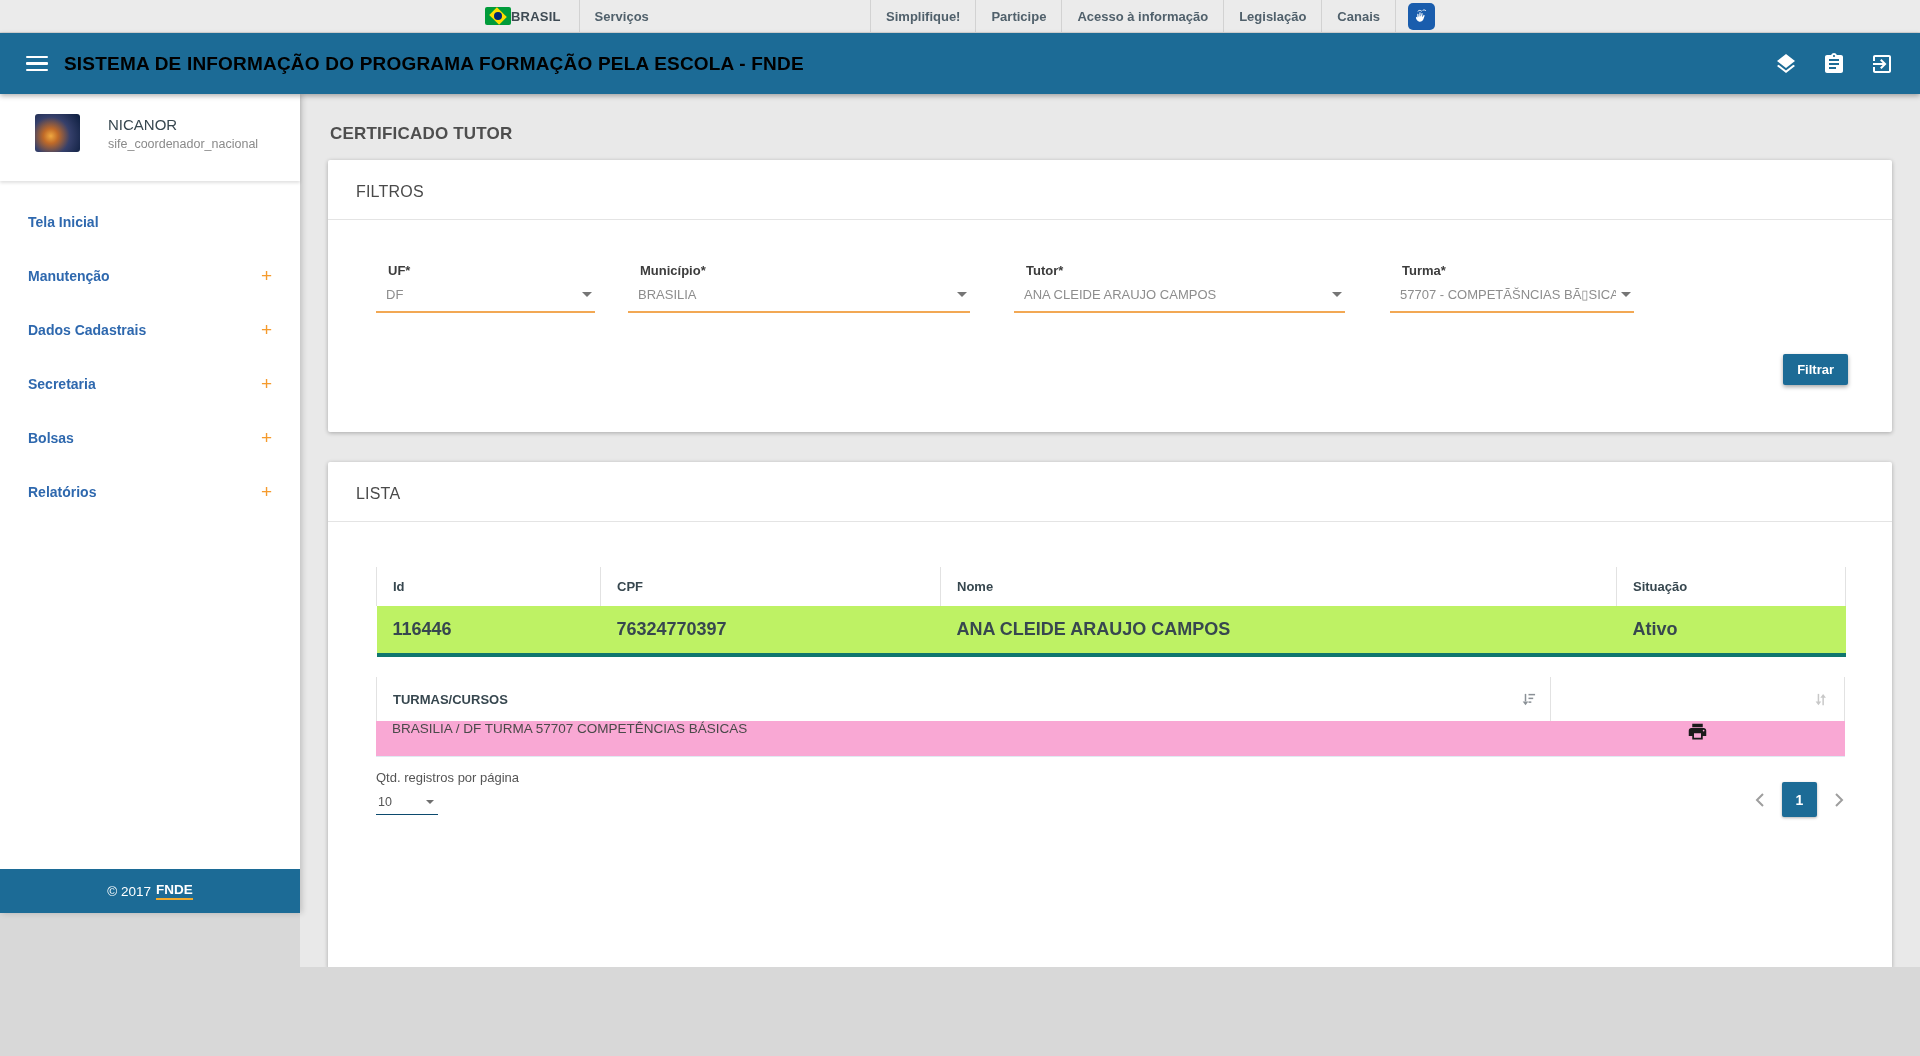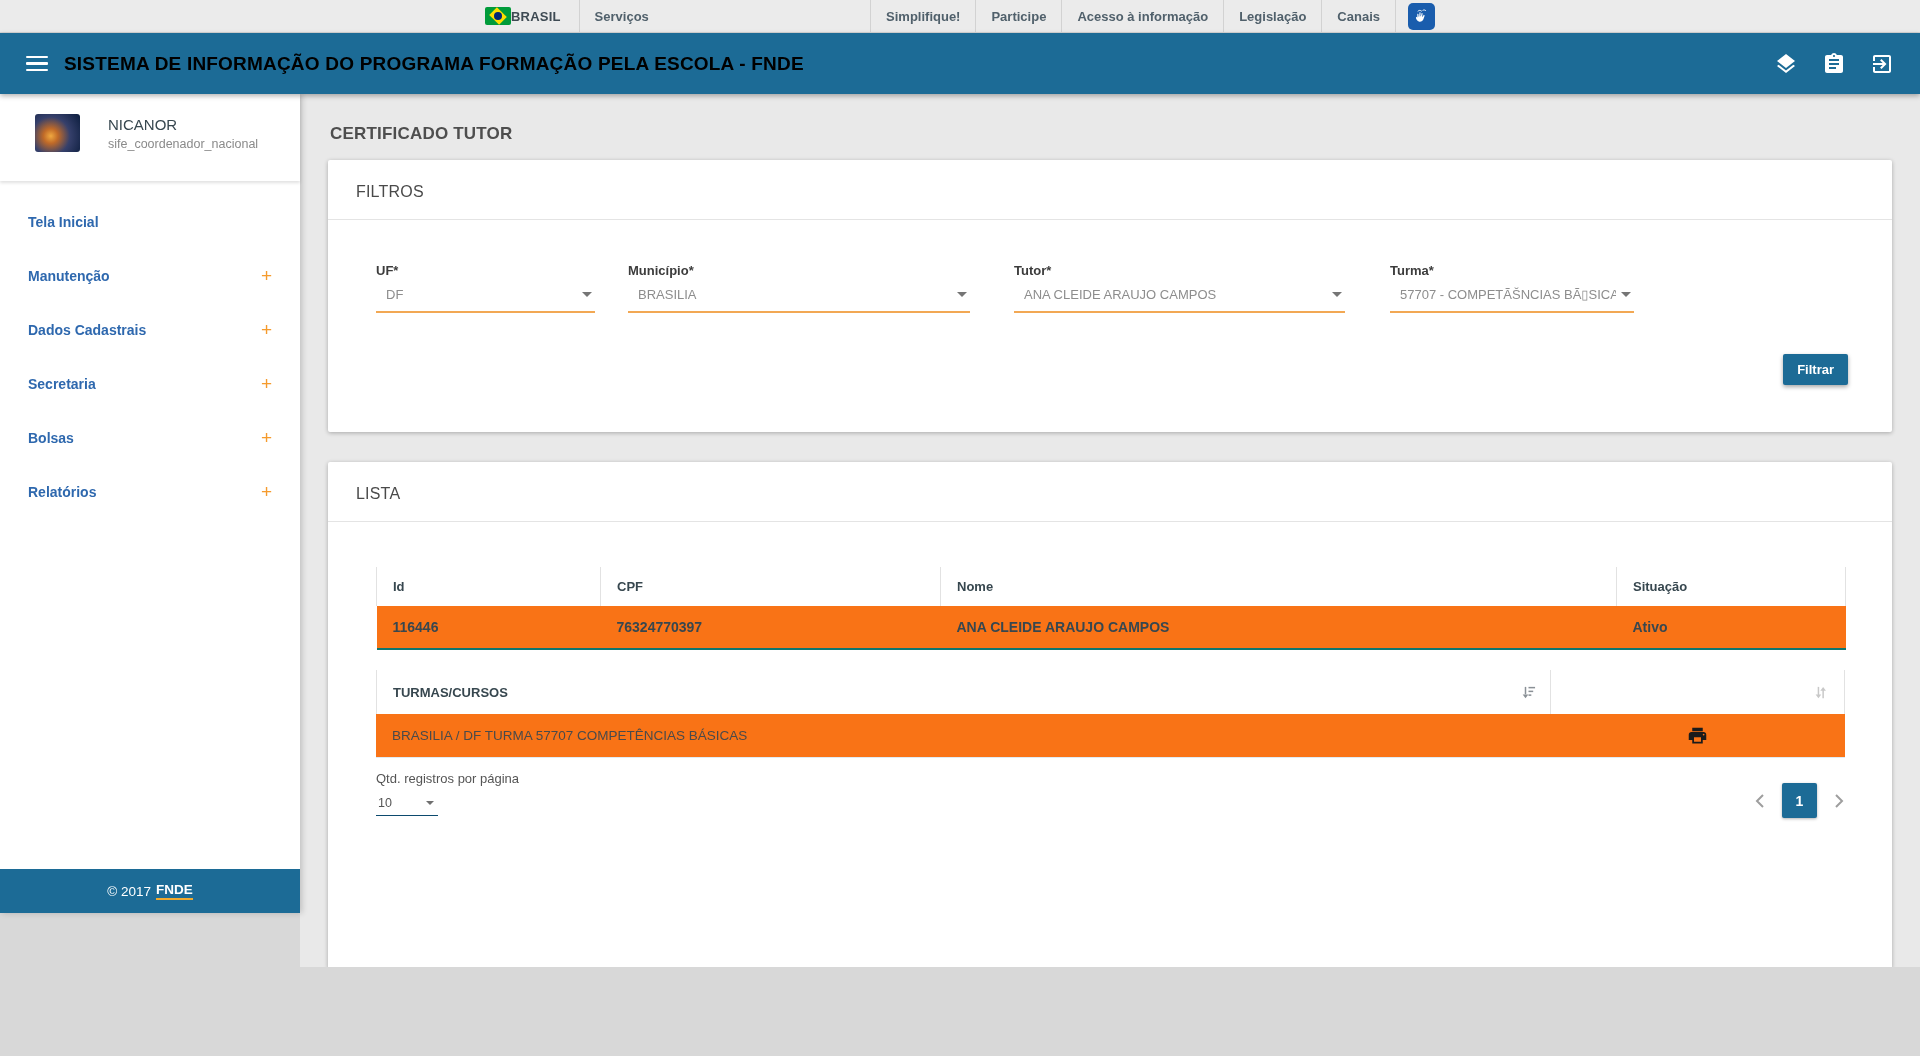--- a/index.html
+++ b/index.html
@@ -44,46 +44,46 @@
   .content { flex:1; height:873px; background:#e9e9e9; padding:8px 28px; overflow:hidden; }
   .page-title { margin:22px 0 0 2px; font-size:17px; font-weight:bold; color:#4e4e4e; letter-spacing:.2px; }
 
   .card { background:#fff; box-shadow:0 1px 4px rgba(0,0,0,.28); border-radius:2px; }
   .card-title { font-size:16px; color:#4a4a4a; padding:23px 28px 18px; letter-spacing:.2px; }
   .card-divider { height:1px; background:#e4e4e4; }
 
   
   .filters-card { margin-top:16px; height:272px; }
   .fields-row { display:flex; margin-top:43px; }
-  .field-label { font-size:13px; font-weight:bold; color:#3c3c3c; }
+  .field-label { font-size:13px; font-weight:bold; color:#3c3c3c;margin-left:12px; }
   .field-control { position:relative; margin-top:9px; padding:0 18px 9px 10px; border-bottom:2px solid #f2a854; cursor:pointer; }
   .field-value { font-size:13px; color:#8d8d8d; white-space:nowrap; display:block; overflow:hidden; }
   .caret { position:absolute; right:3px; top:5px; width:0; height:0; border-left:5px solid transparent; border-right:5px solid transparent; border-top:5px solid #757575; }
   .f1 { margin-left:48px; width:219px; }
   .f2 { margin-left:33px; width:342px; }
   .f3 { margin-left:44px; width:331px; }
   .f4 { margin-left:45px; width:244px; }
   .filters-actions { display:flex; justify-content:flex-end; margin:41px 44px 0 0; }
   .btn-filtrar { background:#1c6b96; color:#fff; border:none; border-radius:2px; font-family:inherit; font-size:13px; font-weight:bold; padding:8px 14px; box-shadow:0 2px 4px rgba(0,0,0,.35); cursor:pointer; }
 
   
   .list-card { margin-top:30px; height:507px; }
   .main-table { margin:45px 47px 0 48px; width:1469px; border-collapse:collapse; table-layout:fixed; }
   .main-table th { text-align:left; font-size:13px; color:#37474f; font-weight:bold; padding:12px 16px; border-left:1px solid #e2e2e2; }
   .main-table th:last-child { border-right:1px solid #e2e2e2; }
-  .main-table td { font-size:14px; font-weight:bold; color:#37474f; padding:13px 16px; background:#f97316; border-bottom:2px solid #0f766e; }
+  .main-table td { font-size:18px; font-weight:bold; color:#37474f; padding:13px 16px; background:#bef264; border-bottom:4px solid #0f766e; }
   .col-id { width:224px; } .col-cpf { width:340px; } .col-nome { width:676px; } .col-sit { width:229px; }
 
   .turmas-table { margin:20px 47px 0 48px; width:1469px; }
   .t-head { display:flex; height:44px; align-items:center; }
   .t-head .t-col1 { width:1174px; height:100%; display:flex; align-items:center; padding:0 14px 0 16px; border-left:1px solid #e2e2e2; }
   .t-head .t-col2 { width:295px; height:100%; display:flex; align-items:center; justify-content:flex-end; padding:0 16px; border-left:1px solid #e2e2e2; border-right:1px solid #e2e2e2; }
   .t-head-label { font-size:13px; font-weight:bold; color:#37474f; }
   .sort-icon { margin-left:auto; cursor:pointer; display:block; }
-  .t-row { display:flex; height:44px; align-items:center; background:#f97316; border-bottom:1px solid #e0eaf2; }
+  .t-row { display:flex; height:36px; align-items:flex-start; background:#f9a8d4; border-bottom:1px solid #e0eaf2; }
   .t-row .t-col1 { width:1174px; padding:0 16px; font-size:13.5px; color:#4a4a4a; }
   .t-row .t-col2 { width:295px; display:flex; justify-content:center; }
   .print-btn { cursor:pointer; display:block; }
 
   .pagination-row { display:flex; margin:13px 47px 0 48px; align-items:flex-start; }
   .qtd-label { font-size:13px; color:#555; }
   .per-page { margin-top:8px; width:62px; border-bottom:1px solid #0c4a6e; display:flex; align-items:center; padding:2px 4px 5px 2px; font-size:12.5px; color:#555; cursor:pointer; }
   .mini-caret { margin-left:auto; width:0; height:0; border-left:4px solid transparent; border-right:4px solid transparent; border-top:4px solid #6f6f6f; }
   .pager { margin-left:auto; display:flex; align-items:center; gap:17px; margin-top:12px; }
   .chev { cursor:pointer; display:block; }

